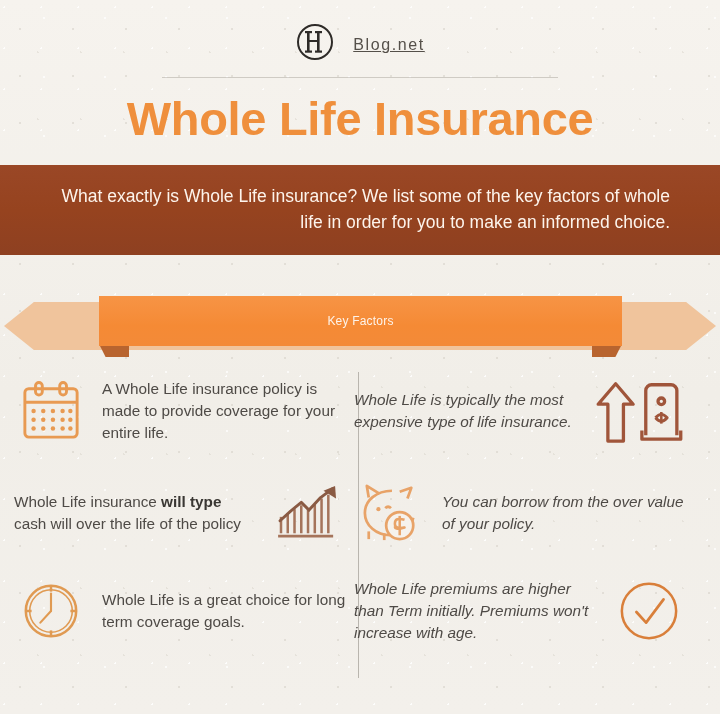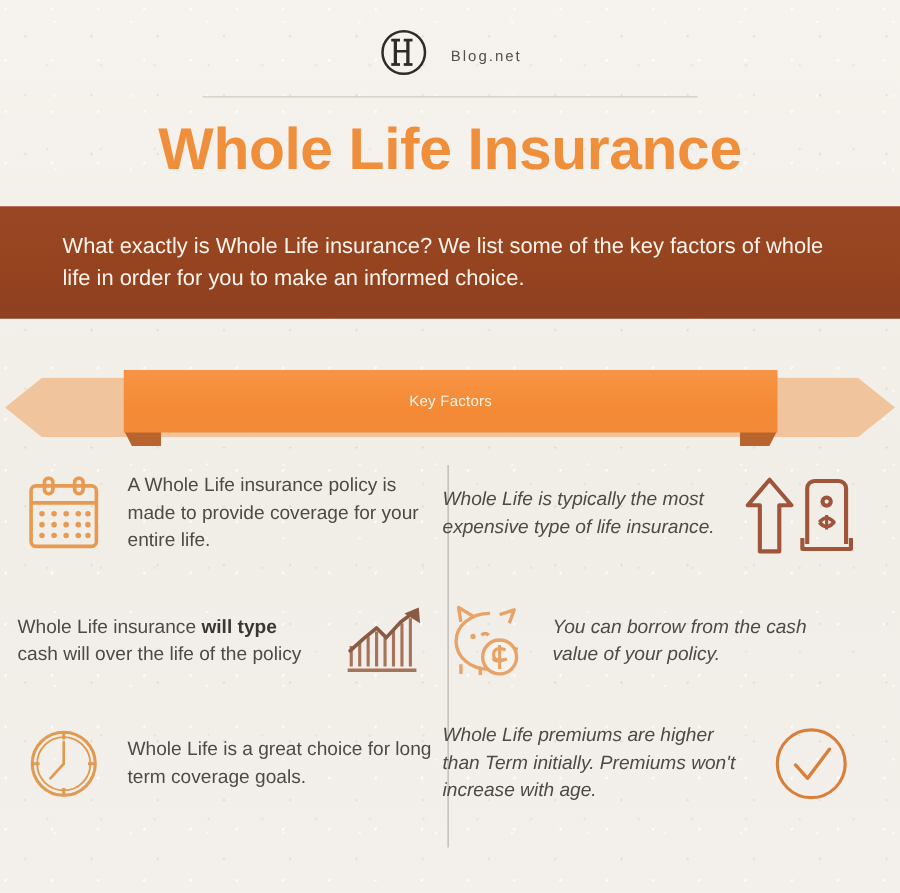--- a/index.html
+++ b/index.html
@@ -69,23 +69,24 @@
     gap: 8px;
   }
   .logo-rule {
     flex: 1 1 auto;
     height: 1px;
     background: #6a635c;
     opacity: 0.85;
   }
   .logo-sub {
     font-family: "Liberation Sans", sans-serif;
-    font-size: 12px;
+    font-size: 16px;
     letter-spacing: 1.6px;
     color: #55504a;
+    text-decoration: underline;
   }
 
   .header-rule {
     position: absolute;
     top: 77px;
     left: 162px;
     width: 396px;
     height: 1px;
     background: rgba(120,112,104,0.30);
   }
@@ -111,21 +112,21 @@
     left: 0;
     width: 720px;
     height: 90px;
     background: linear-gradient(180deg, #9a4726 0%, #96431f 50%, #8e4021 100%);
     display: flex;
     align-items: center;
     justify-content: center;
   }
   .intro-text {
     width: 620px;
-    text-align: left;
+    text-align: right;
     color: #fdf4ec;
     font-size: 17.5px;
     line-height: 1.48;
     font-weight: 400;
   }
 
   
   .ribbon {
     position: absolute;
     top: 296px;
@@ -385,21 +386,21 @@
               <circle cx="22" cy="27" r="2.2" fill="#e8a368" stroke="none"></circle>
               <path d="M29 26 q3 -3 6 0"></path>
               <path d="M12 50 L12 58"></path>
               <path d="M28 52 L28 59"></path>
               <circle cx="44" cy="44" r="14" fill="#f6f2ec"></circle>
               <path d="M44 34 L44 54" stroke-width="2.6"></path>
               <path d="M49 38 q-10 -3 -10 4 q0 6 10 4 q-10 3 -10 -1" stroke-width="2.6"></path>
             </g>
           </svg>
         </span>
-        <span class="factor-text">You can borrow from the cash value of your policy.</span>
+        <span class="factor-text">You can borrow from the over value of your policy.</span>
       </div>
 
       <div class="factor rev row-3">
         <span class="factor-icon">
           <svg viewBox="0 0 66 66" width="64" height="64" aria-hidden="true">
             <circle cx="33" cy="33" r="28" fill="none" stroke="#d97f3a" stroke-width="2.6"></circle>
             <polyline points="20,34 30,45 48,21" fill="none" stroke="#d97f3a" stroke-width="2.8" stroke-linecap="round" stroke-linejoin="round"></polyline>
           </svg>
         </span>
         <span class="factor-text">Whole Life premiums are higher than Term initially. Premiums won't increase with age.</span>

